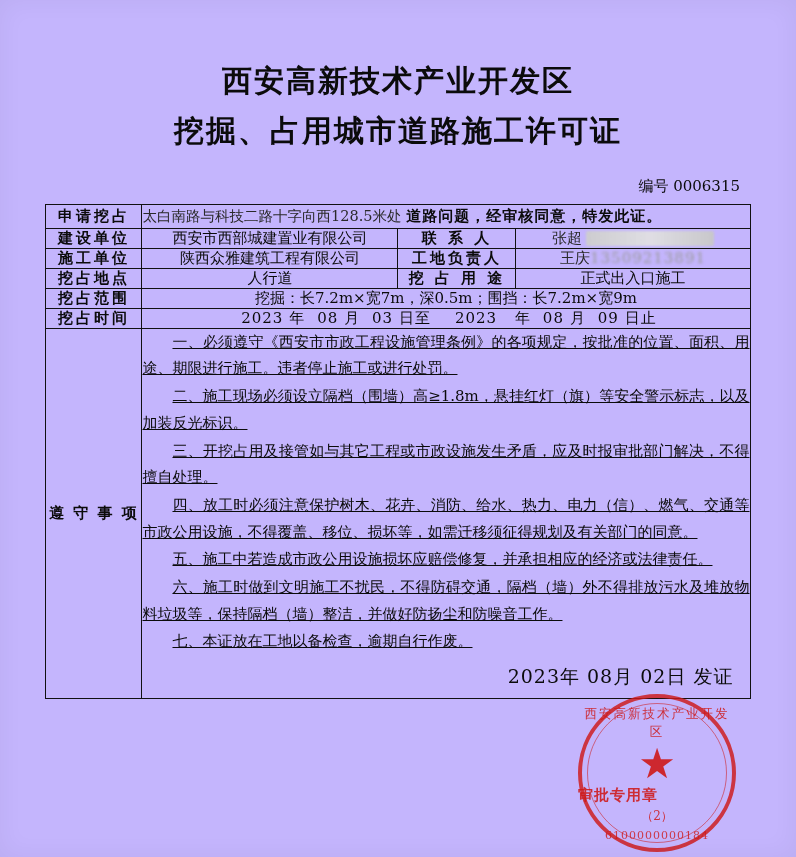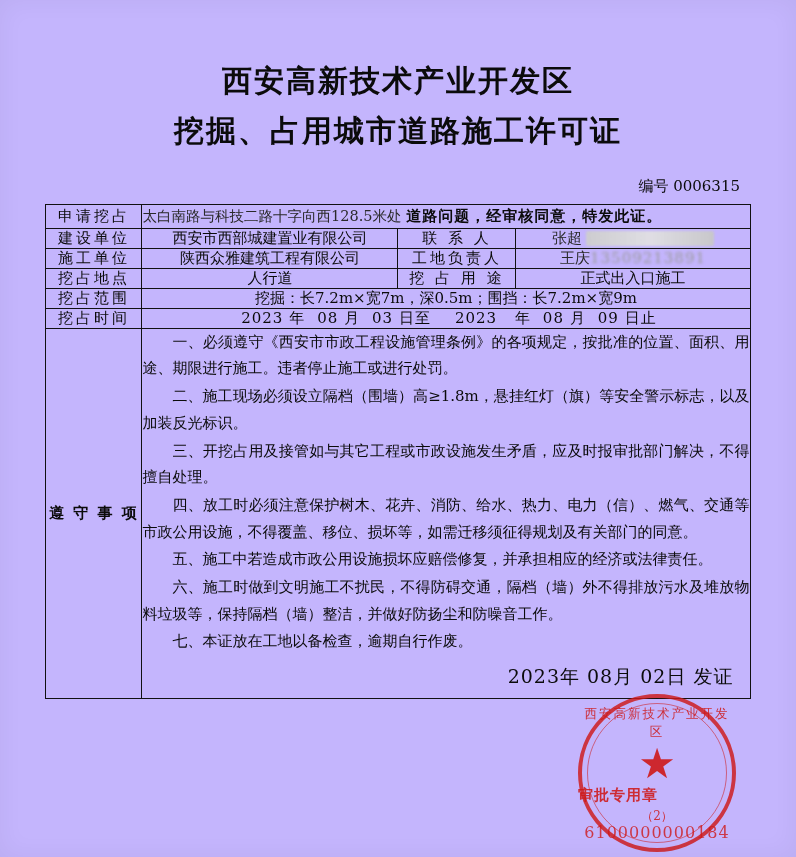--- a/index.html
+++ b/index.html
@@ -46,21 +46,21 @@
     table-layout: fixed;
   }
   table.permit td {
     border: 1px solid #111;
     padding: 0;
     vertical-align: middle;
     font-size: 15px;
   }
   .lbl {
     text-align: center;
-    font-weight: normal;
+    font-weight: bold;
     letter-spacing: 3px;
     font-size: 16px;
     padding: 9px 2px;
     white-space: nowrap;
   }
   .val {
     text-align: center;
     padding: 9px 6px;
     margin-top: 33px;
   }
@@ -93,20 +93,21 @@
     line-height: 2.0;
     letter-spacing: 2px;
     padding: 6px 2px;
     width: 54px;
   }
   .rules-body {
     padding: 10px 12px 10px 12px;
     font-size: 14.6px;
     line-height: 1.78;
     text-align: justify;
+    text-decoration: underline;
   }
   .rules-body p {
     margin: 0 0 1px 0;
     text-indent: 2em;
   }
   .issue-row {
     position: relative;
     height: 42px;
   }
   .issue-date {
@@ -193,21 +194,21 @@
     font-size: 12.5px;
     letter-spacing: 2px;
     transform: scaleY(1.05);
   }
   .stamp .arc-bottom {
     position: absolute;
     left: 0; right: 0;
     bottom: 10px;
     text-align: center;
     color: rgba(206,24,24,0.8);
-    font-size: 16px;
+    font-size: 11px;
     letter-spacing: 1px;
   }
   .edge-shadow {
     position: absolute;
     left: 0; top: 0; width: 796px; height: 857px;
     pointer-events: none;
     box-shadow: inset 0 0 26px rgba(0,0,0,0.05);
   }
 </style>
 </head>

